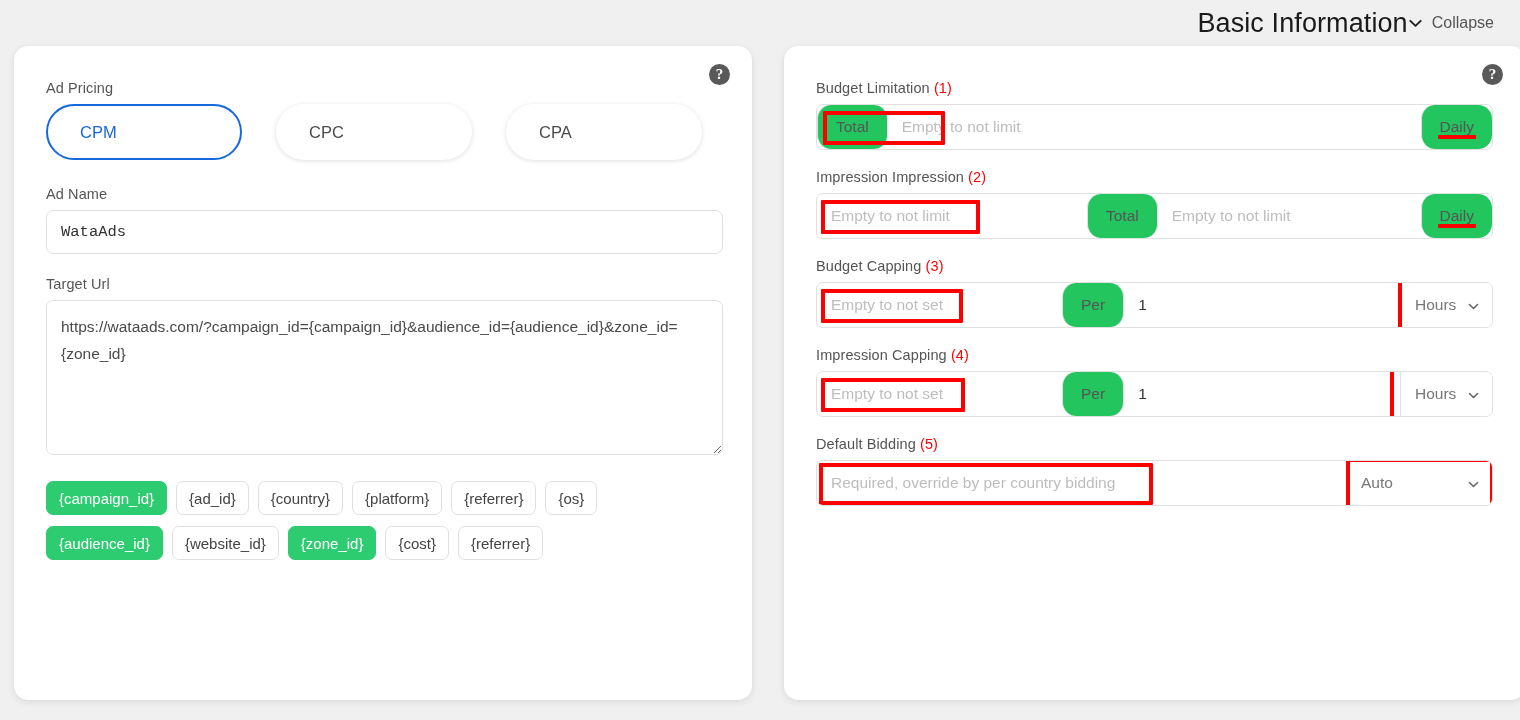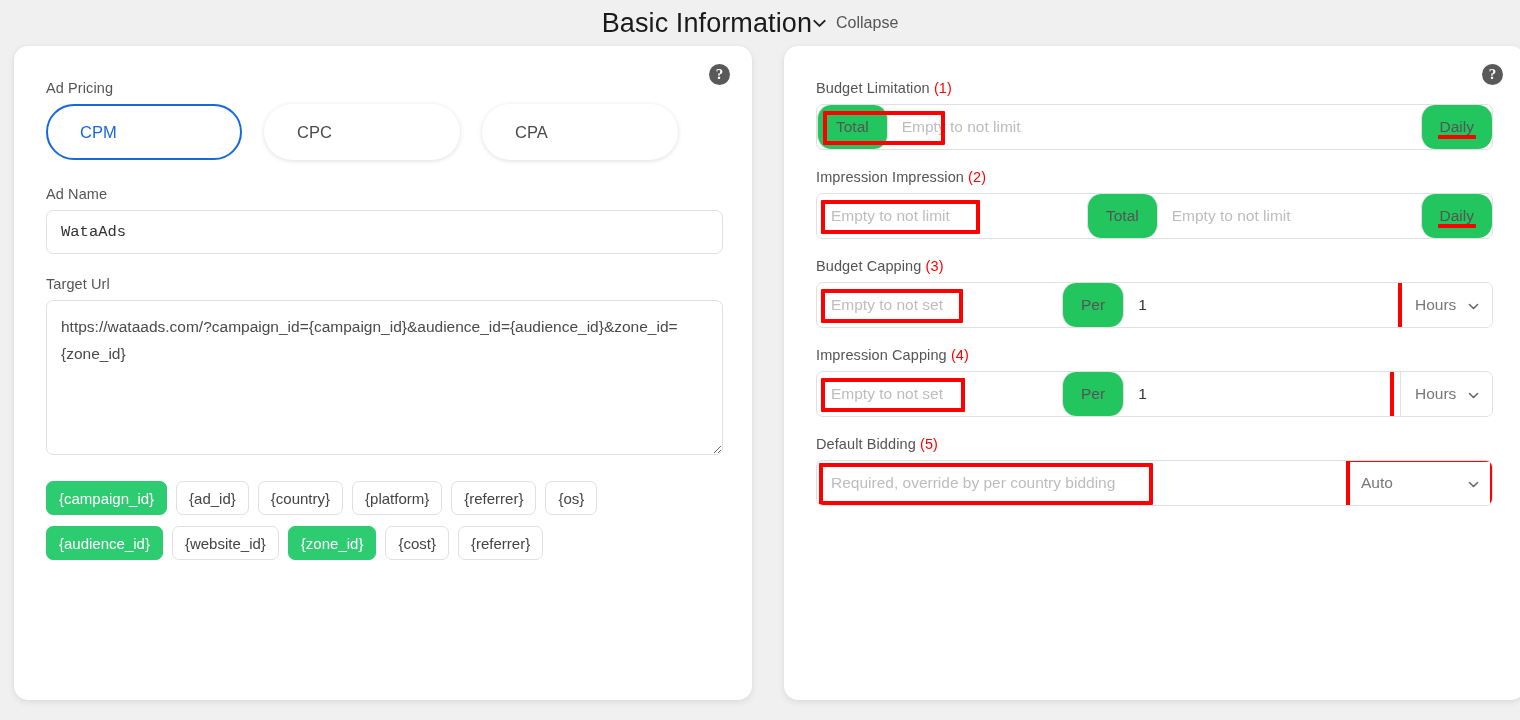--- a/index.html
+++ b/index.html
@@ -8,21 +8,21 @@
     background: #f0f0f0;
     font-family: "Liberation Sans", sans-serif;
     overflow: hidden;
   }
 
   
   .page-header {
     position: relative;
     height: 46px;
     padding: 0 22px 0 6px;
-    display: flex; align-items: center; justify-content: center;
+    display: flex; align-items: center; justify-content: flex-end;
   }
   .page-title {
     font-size: 27px; font-weight: 400; color: #1a1a1a;
     letter-spacing: .1px; line-height: 1;
   }
   .collapse-btn {
     display: flex; align-items: center; gap: 9px;
     font-size: 16px; color: #555; cursor: pointer;
     padding-right: 4px;
   }
@@ -54,21 +54,21 @@
   }
 
   
   .fld-label {
     font-size: 14.5px; color: #555; margin-bottom: 8px;
     letter-spacing: .1px;
   }
   .num { color: #ff0000; }
 
   
-  .pricing-row { display: flex; gap: 22px; margin-bottom: 26px; }
+  .pricing-row { display: flex; gap: 34px; margin-bottom: 26px; }
   .pill {
     width: 196px; height: 56px; border-radius: 30px;
     background: #fff; display: flex; align-items: center;
     padding-left: 32px; font-size: 16.5px; color: #4a4a4a;
     cursor: pointer;
     box-shadow: 0 1px 5px rgba(0,0,0,.13);
     border: 1px solid transparent;
   }
   .pill.selected {
     border: 2px solid #1668dc; color: #1668dc;

